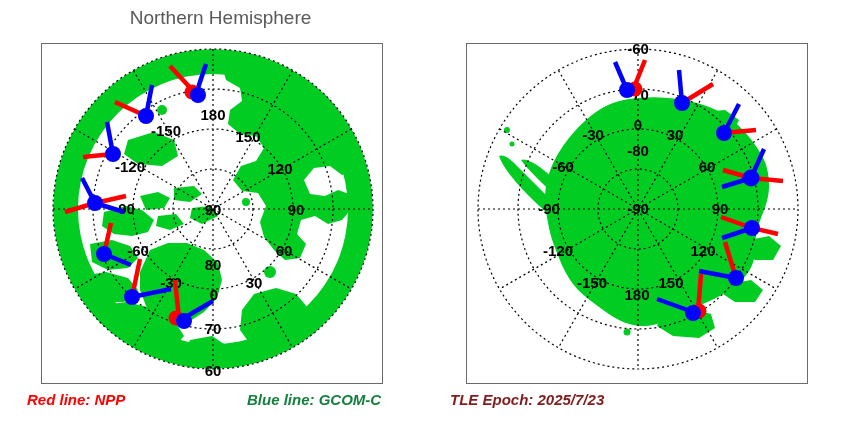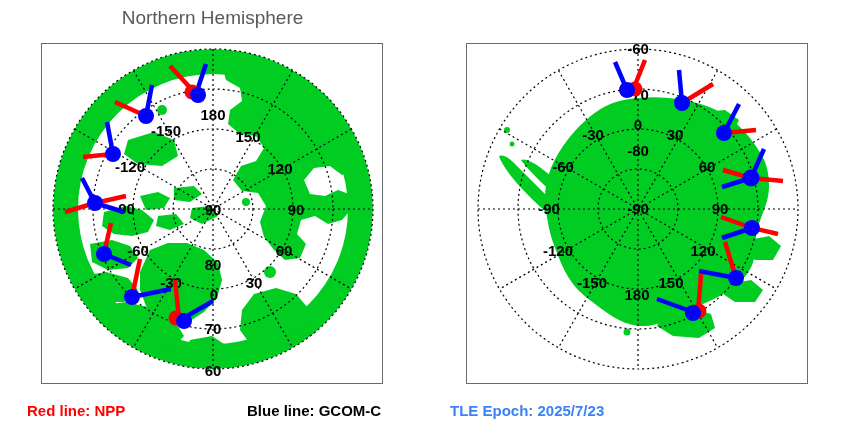--- a/index.html
+++ b/index.html
@@ -32,20 +32,21 @@
     position: absolute;
     top: 6px;
     left: 0;
     width: 425px;
     text-align: center;
     font-size: 19px;
     font-weight: normal;
     color: #5a5a5a;
     letter-spacing: 0px;
     line-height: 24px;
+    padding-left: 8px;
   }
 
   .plot-box {
     position: absolute;
     left: 41px;
     top: 43px;
     width: 342px;
     height: 341px;
     border: 1px solid #6a6a6a;
     box-sizing: border-box;
@@ -54,29 +55,30 @@
   }
   .plot-svg {
     position: absolute;
     left: 0;
     top: 0;
     display: block;
   }
 
   .legend-item {
     position: absolute;
-    bottom: 5px;
+    bottom: 16px;
     font-size: 15px;
     font-weight: bold;
     white-space: nowrap;
     line-height: 18px;
+    font-style: italic;
   }
   .legend-red { left: 27px; color: #ff0000; }
-  .legend-blue { left: 247px; color: #000000; }
-  .legend-epoch { left: 25px; color: #3b82f6; }
+  .legend-blue { left: 247px; color: #15803d; }
+  .legend-epoch { left: 25px; color: #7f1d1d; }
 
   .grid-label {
     font-family: "Liberation Sans", sans-serif;
     font-size: 15px;
     font-weight: bold;
     fill: #000000;
   }
 </style>
 </head>
 <body>

